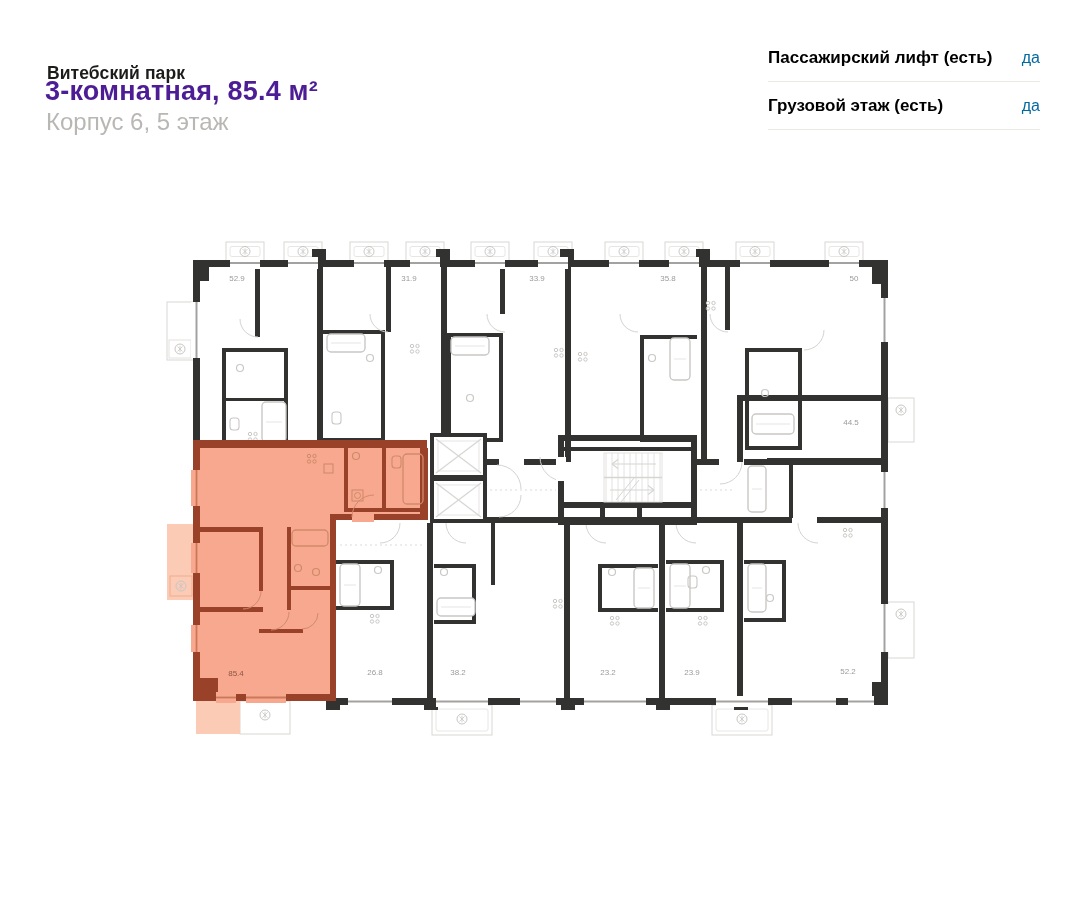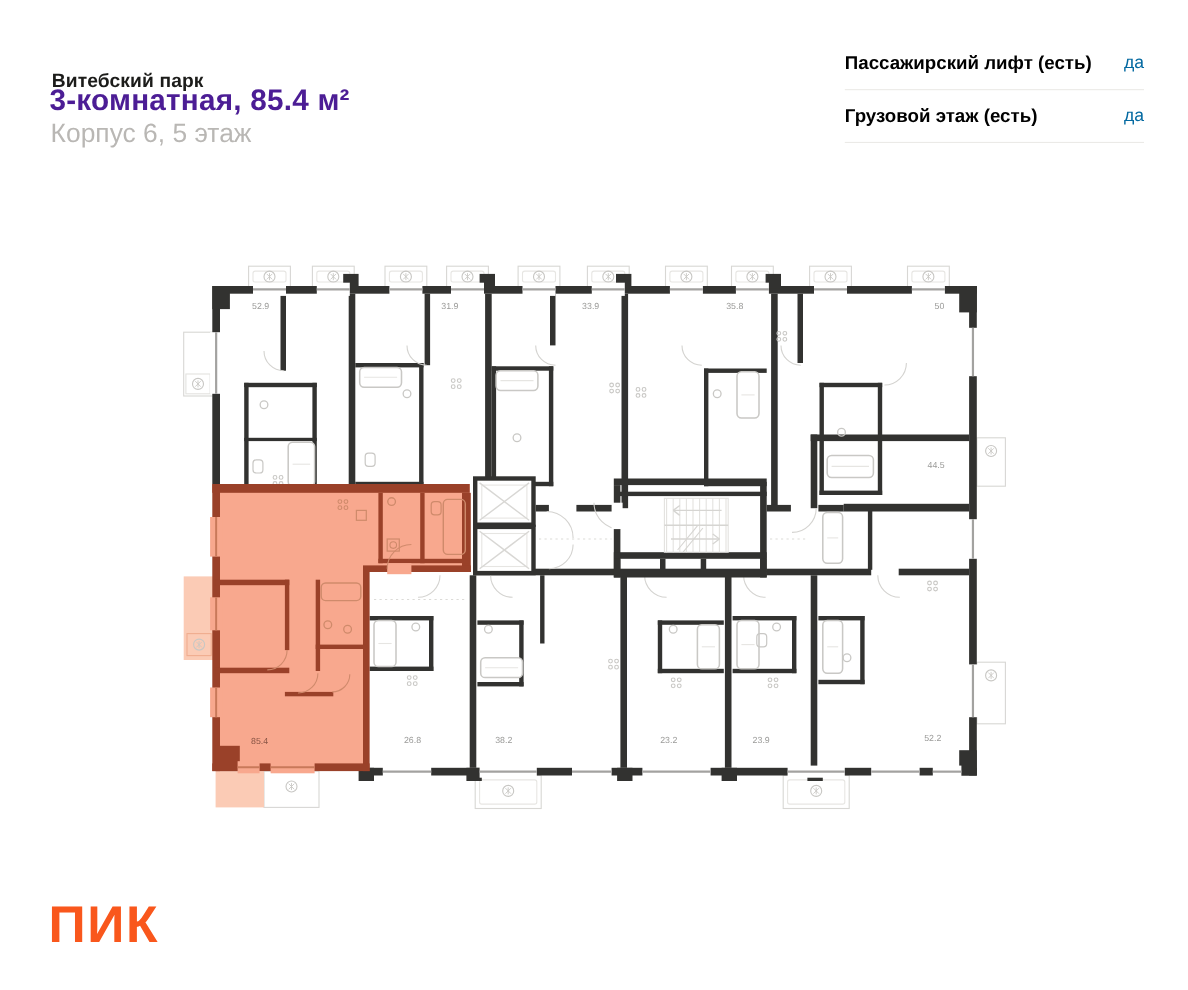--- a/index.html
+++ b/index.html
@@ -451,14 +451,13 @@
         <text x="851" y="425" text-anchor="middle" class="unit-label">44.5</text>
         <text x="375" y="675" text-anchor="middle" class="unit-label">26.8</text>
         <text x="458" y="675" text-anchor="middle" class="unit-label">38.2</text>
         <text x="608" y="675" text-anchor="middle" class="unit-label">23.2</text>
         <text x="692" y="675" text-anchor="middle" class="unit-label">23.9</text>
         <text x="848" y="674" text-anchor="middle" class="unit-label">52.2</text>
         <text x="236" y="676" text-anchor="middle" class="hl-label">85.4</text>
       </g>
   </svg>
 
-  <div class="logo">ПИК</div>
 </div>
 
 </body></html>

